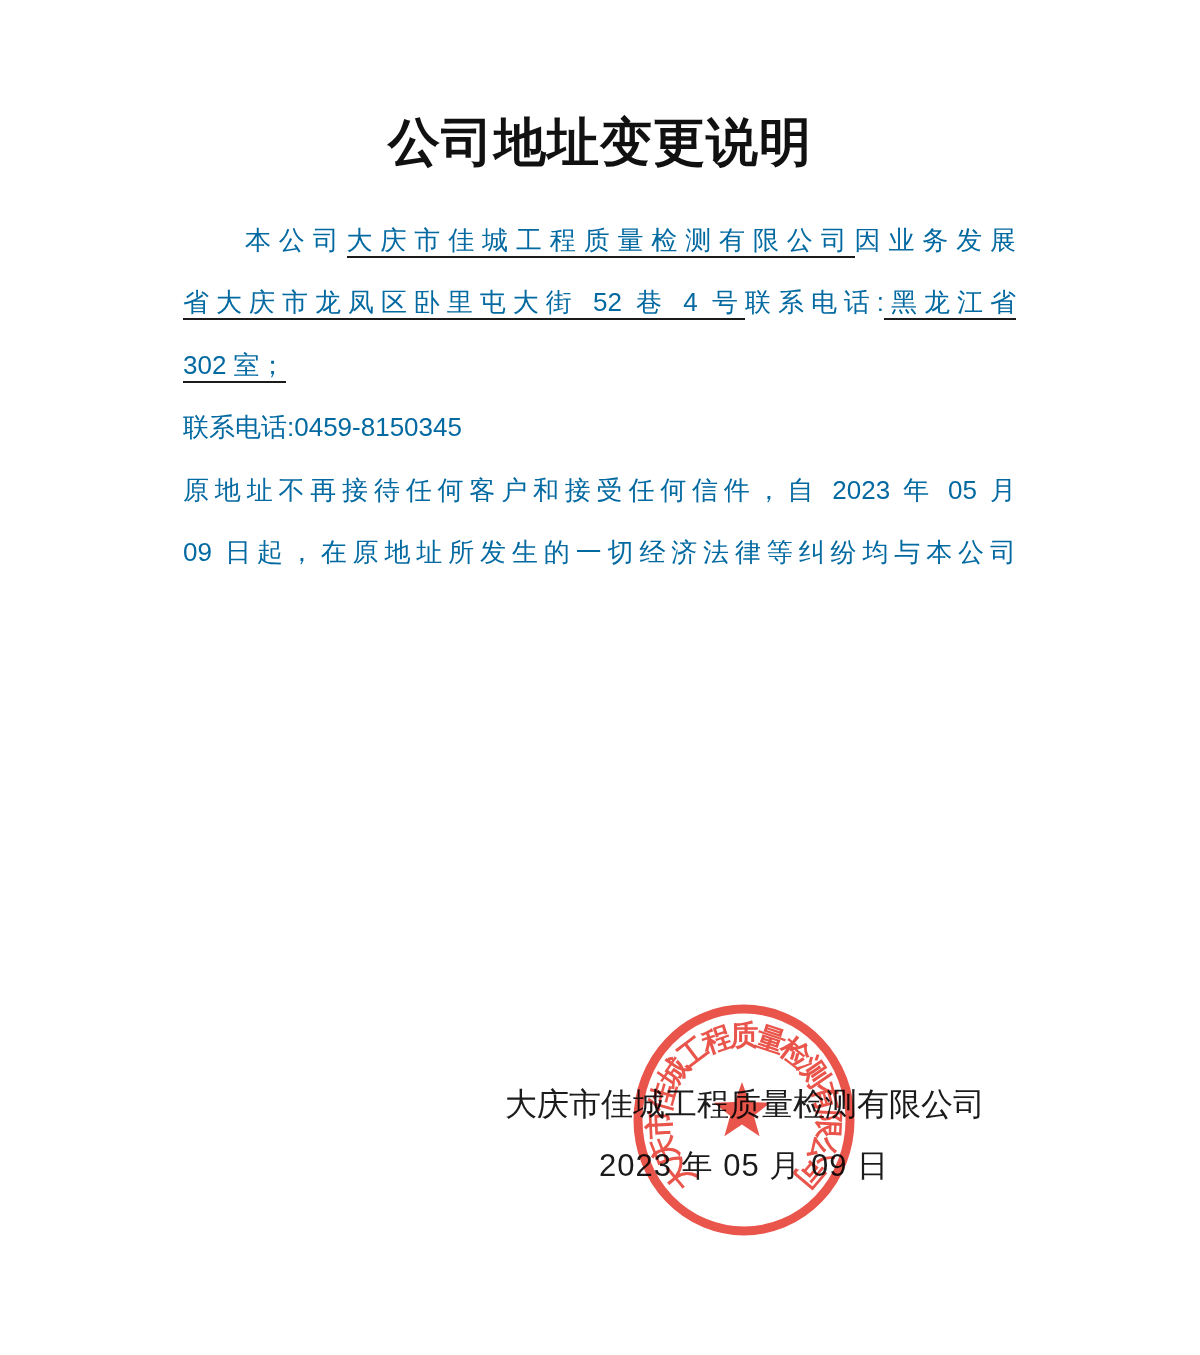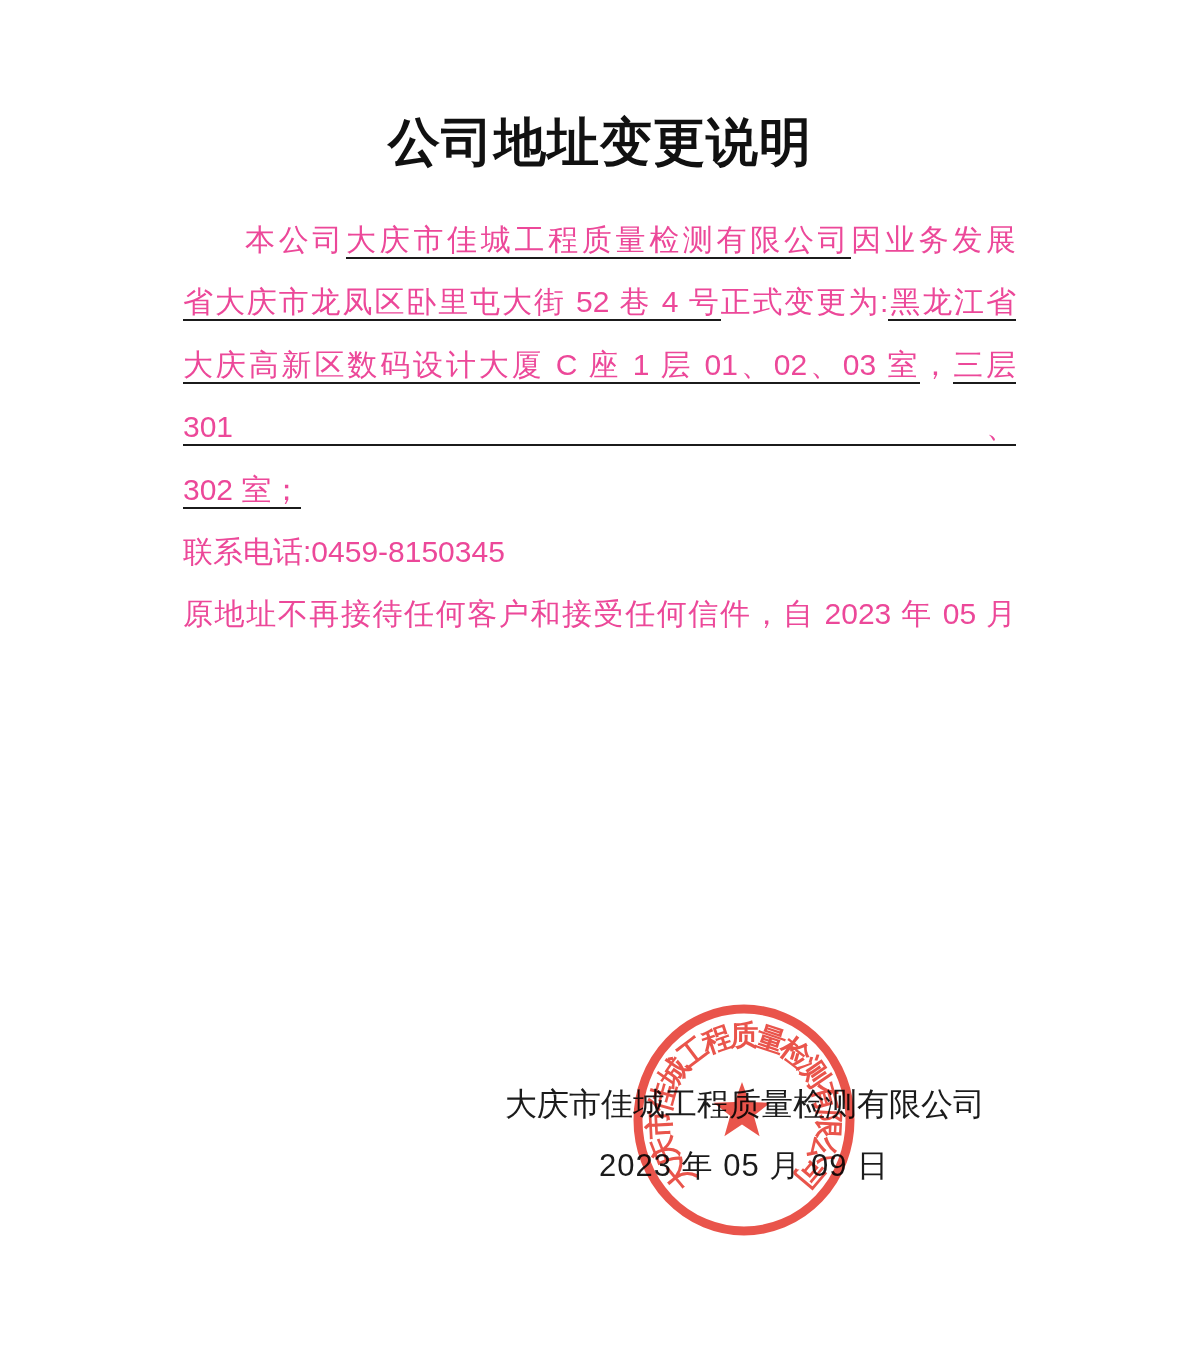--- a/index.html
+++ b/index.html
@@ -19,23 +19,23 @@
     font-family:Liberation Serif, serif;
     font-size:52px;
     font-weight:bold;
     letter-spacing:1px;
     color:#111;
   }
   .body-text{
     position:absolute;
     left:183px;top:209px;
     width:833px;
-    font-size:30px;
+    font-size:26px;
     line-height:62.4px;
-    color:#ec4899;
+    color:#0369a1;
   }
   .line{white-space:normal;}
   .line.stretch{text-align:justify;text-align-last:justify;}
   .line.indent{text-indent:62px;}
   .u{
     border-bottom:2.5px solid #1b1b1b;
     padding-bottom:1px;
   }
   .sig-company{
     position:absolute;
@@ -65,25 +65,25 @@
 </style>
 </head>
 <body>
 
 <div class="page">
 
   <h1 class="title">公司地址变更说明</h1>
 
   <div class="body-text">
     <div class="line stretch indent"><span>本公司</span><span class="u">大庆市佳城工程质量检测有限公司</span><span>因业务发展</span></div>
-    <div class="line stretch"><span class="u">省大庆市龙凤区卧里屯大街 52 巷 4 号</span><span>正式变更为:</span><span class="u">黑龙江省</span></div>
-    <div class="line stretch"><span class="u">大庆高新区数码设计大厦 C 座 1 层 01、02、03 室</span><span>，</span><span class="u">三层 301、</span></div>
+    <div class="line stretch"><span class="u">省大庆市龙凤区卧里屯大街 52 巷 4 号</span><span>联系电话:</span><span class="u">黑龙江省</span></div>
     <div class="line"><span class="u">302 室；</span></div>
     <div class="line"><span>联系电话:0459-8150345</span></div>
     <div class="line stretch"><span>原地址不再接待任何客户和接受任何信件，自 2023 年 05 月</span></div>
+    <div class="line stretch"><span>09 日起，在原地址所发生的一切经济法律等纠纷均与本公司</span></div>
   </div>
 
   <div class="sig-company">大庆市佳城工程质量检测有限公司</div>
   <div class="sig-date">2023 年 05 月 09 日</div>
 
   <svg class="stamp" viewBox="0 0 236 244" xmlns="http://www.w3.org/2000/svg" aria-hidden="true">
       <ellipse cx="118" cy="122" rx="106" ry="111" fill="none" stroke="#e8473d" stroke-width="9"></ellipse>
       <polygon points="116.0,84.0 123.3,104.0 144.5,104.7 127.8,117.8 133.6,138.3 116.0,126.4 98.4,138.3 104.2,117.8 87.5,104.7 108.7,104.0" fill="#e8473d"></polygon>
       <text transform="translate(52.9 176.6) rotate(-130.0)" fill="#e8473d" font-size="29" font-weight="bold" text-anchor="middle" dominant-baseline="central">大</text>
       <text transform="translate(38.9 153.1) rotate(-111.4)" fill="#e8473d" font-size="29" font-weight="bold" text-anchor="middle" dominant-baseline="central">庆</text>

